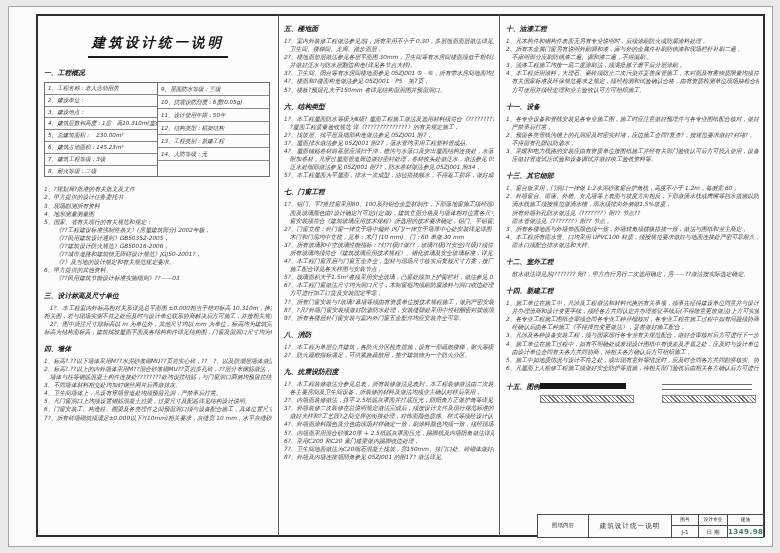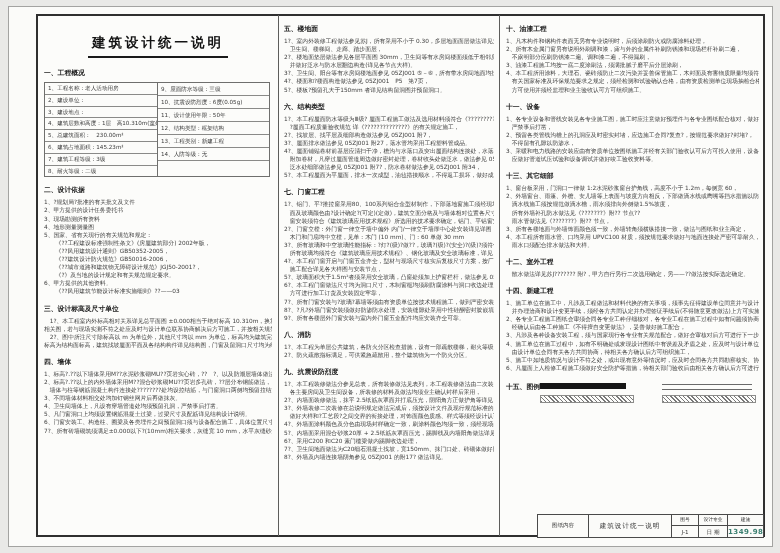--- a/index.html
+++ b/index.html
@@ -2,21 +2,21 @@
 <html><head>
 <meta charset="utf-8">
 <style>
   html,body{margin:0;padding:0;}
   body{width:780px;height:553px;background:#e9e9e7;font-family:"DejaVu Sans",sans-serif;overflow:hidden;}
   #page{position:relative;width:780px;height:553px;background:#e9e9e7;}
   .sheet{position:absolute;left:8px;top:6px;width:765px;height:541px;border:1px solid #a3a3a1;background:#fbfbf9;box-sizing:border-box;}
   .frame{position:absolute;left:36px;top:14px;width:729px;height:523px;border:2px solid #2f2f2f;background:#fcfcfa;box-sizing:border-box;}
   .vline{position:absolute;top:15px;height:521px;width:1px;background:#5d5d5b;}
   #vline1{left:278px;} #vline2{left:499px;}
-  .col{position:absolute;color:#3d3d3d;}
+  .col{position:absolute;color:#3d3d3d;font-style:italic;}
   #col1{left:44px;top:18px;width:228px;}
   #col2{left:284px;top:16px;width:210px;}
   #col3{left:506px;top:16px;width:253px;}
   .title-wrap{text-align:center;margin:14px 0 10px 0;}
   .title{display:inline-block;font-size:13.5px;font-weight:bold;letter-spacing:3px;color:#141414;border-bottom:2px solid #1a1a1a;padding:0 4px 4px 4px;white-space:nowrap;}
   .sec-heading{font-size:6.8px;font-weight:bold;color:#222;margin:8px 0 3px 0;white-space:nowrap;}
   .line{font-size:5.8px;line-height:8.1px;white-space:nowrap;overflow:hidden;color:#3d3d3d;}
   .section{margin-bottom:4px;}
   
   .ov-table{display:flex;border:1px solid #6f6f6d;margin:4px 2px 8px 0;background:#fcfcfa;}
@@ -75,21 +75,20 @@
           <div class="ov-row">10、抗震设防烈度：6度(0.05g)</div>
           <div class="ov-row">11、设计使用年限：50年</div>
           <div class="ov-row">12、结构类型：框架结构</div>
           <div class="ov-row">13、工程类别：新建工程</div>
           <div class="ov-row">14、人防等级：无</div>
           <div class="ov-row ov-fill"></div>
         </div>
     </div>
     <div id="col1-sections">
         <div class="section">
-          <div class="sec-heading">二、设计依据</div>
           <div class="line">1、?规划局?批准的有关批文及文件</div>
           <div class="line">2、甲方提供的设计任务委托书</div>
           <div class="line">3、现场勘测所有资料</div>
           <div class="line">4、地形测量测量图</div>
           <div class="line">5、国家、省有关现行的有关规范和规定：</div>
           <div class="line">　　《??工程建设标准强制性条文》(房屋建筑部分) 2002年版，</div>
           <div class="line">　　《??民用建筑设计通则》GB50352-2005，</div>
           <div class="line">　　《??建筑设计防火规范》GB50016-2006，</div>
           <div class="line">　　《??城市道路和建筑物无障碍设计规范》JGJ50-2001?，</div>
           <div class="line">　　《?》及当地的设计规定和有关规范规定要求。</div>

